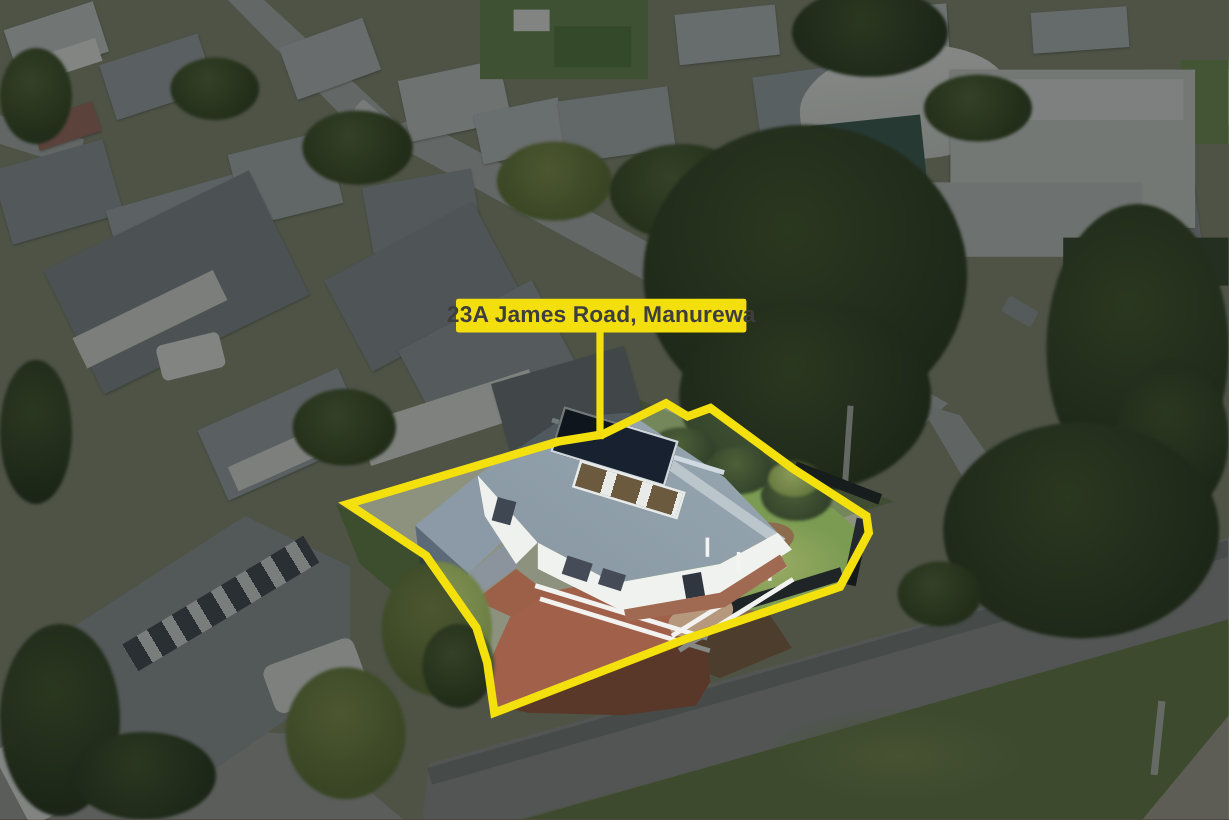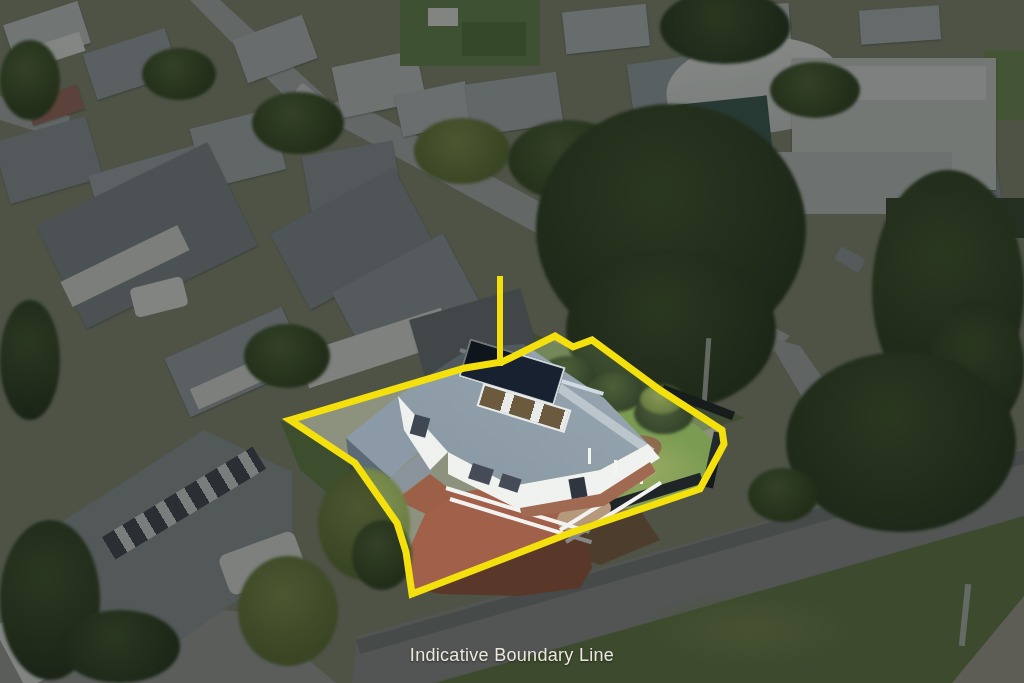--- a/index.html
+++ b/index.html
@@ -180,16 +180,16 @@
     <div class="tree bright" style="left:318px;top:468px;width:92px;height:112px;"></div>
     <div class="tree" style="left:352px;top:520px;width:60px;height:70px;"></div>
   </div>
 
   <svg class="overlay-svg" viewBox="0 0 1024 683">
     <path fill-rule="evenodd" fill="rgba(5,8,5,0.46)" d="M0 0H1024V683H0Z M290 420 L 465 368 L 502 362 L 555 336 L 573 347 L 592 340 L 660 390 L 722 430 L 724 444 L 700 489 L 570 533 L 412 594 L 406 552 L 397 523 L 355 463 Z"></path>
     <polygon fill="none" stroke-linejoin="miter" points="290,420 465,368 502,362 555,336 573,347 592,340 660,390 722,430 724,444 700,489 570,533 412,594 406,552 397,523 355,463" stroke="#F3E00D" stroke-width="7"></polygon>
   </svg>
 
   <div class="pointer-line" style="background: rgb(243, 223, 14);"></div>
+  <div class="addr-label" style="background: rgb(243, 223, 14); color: rgb(62, 62, 62);">23A James Road, Manurewa</div>
 
-  <div class="caption" style="color: rgb(235, 232, 224);">Indicative Boundary Line</div>
 
 </div>
 
 </body></html>

